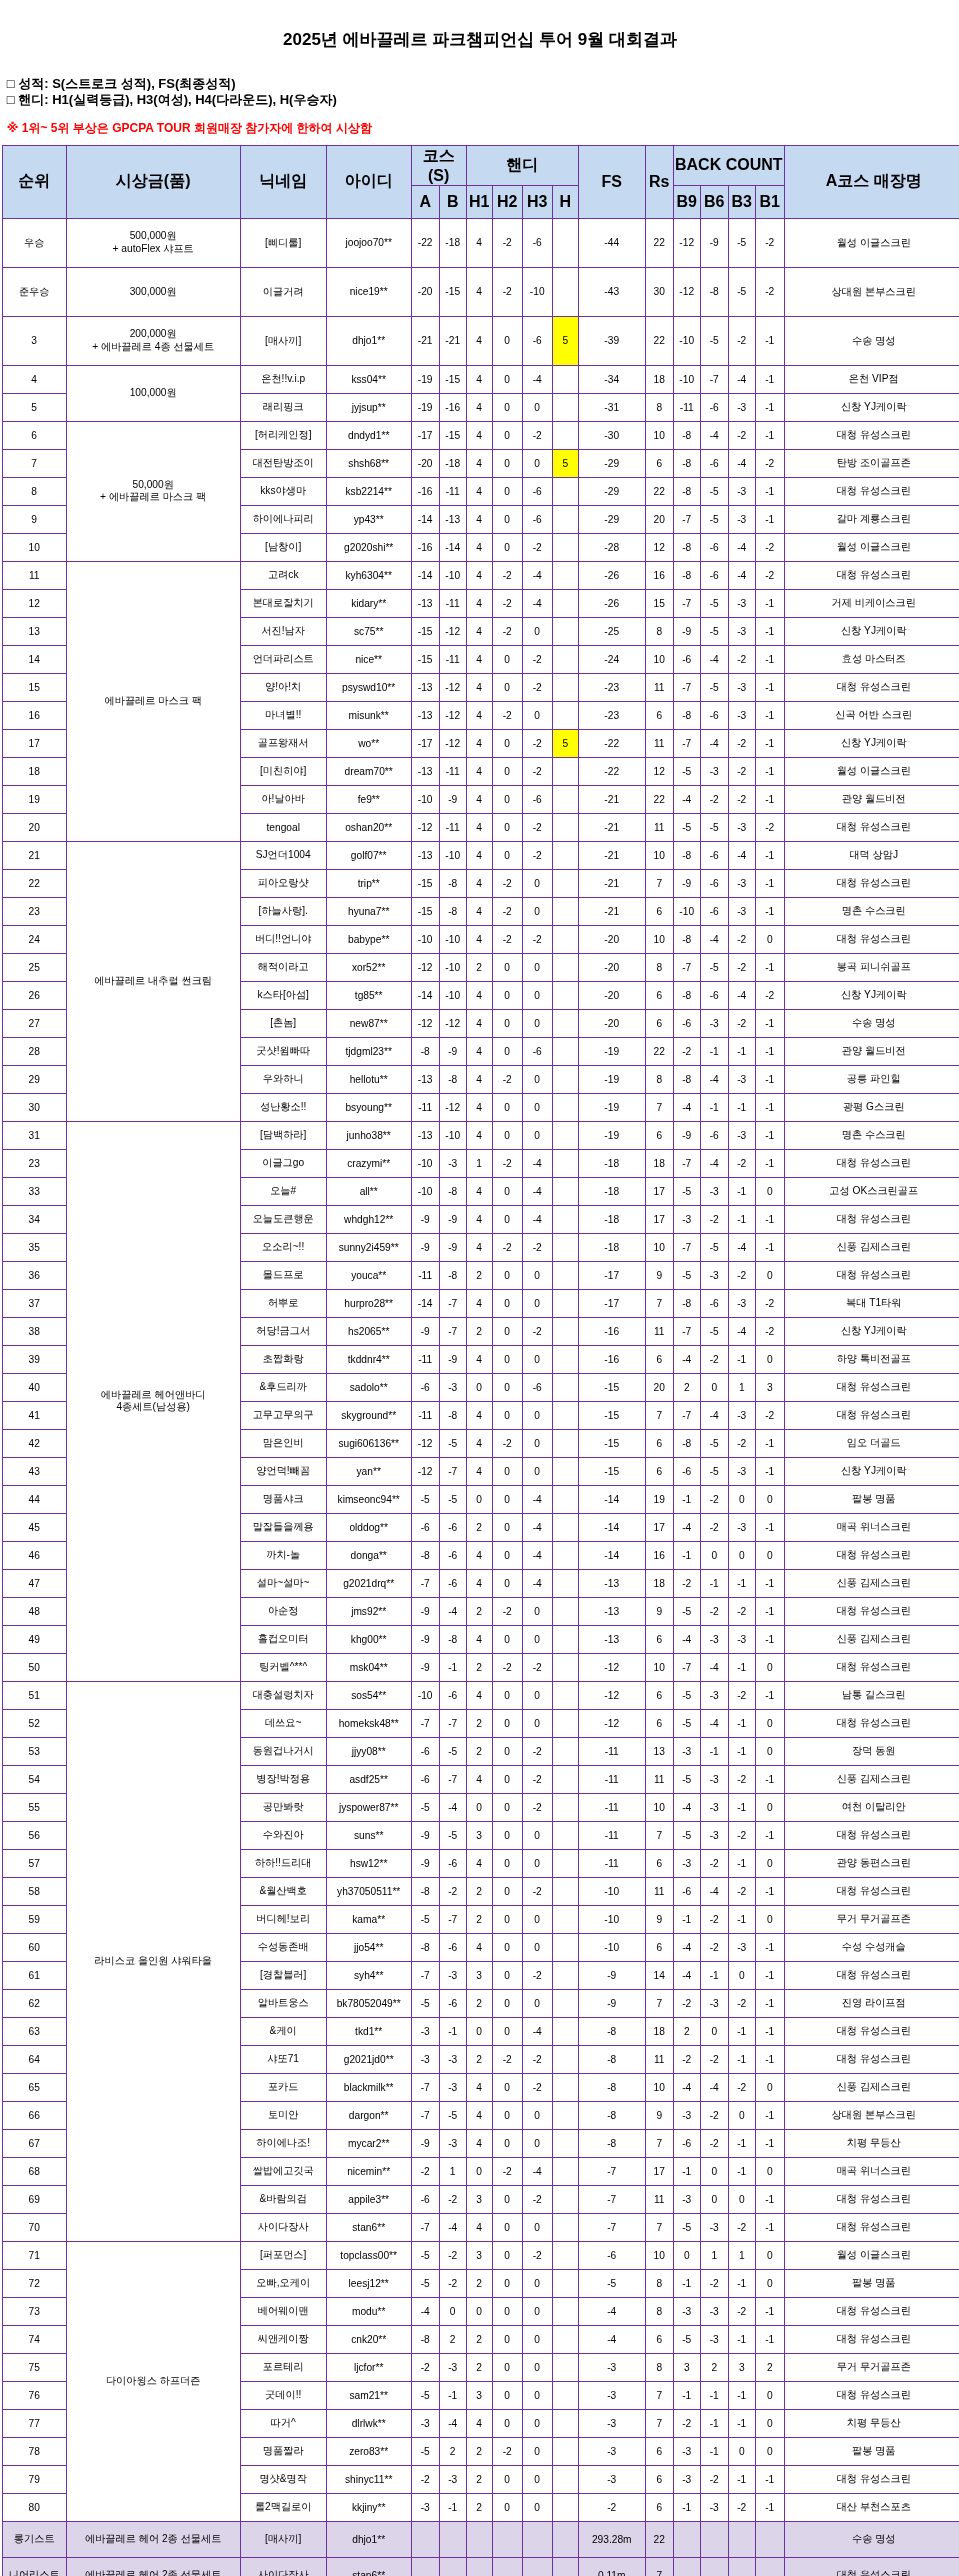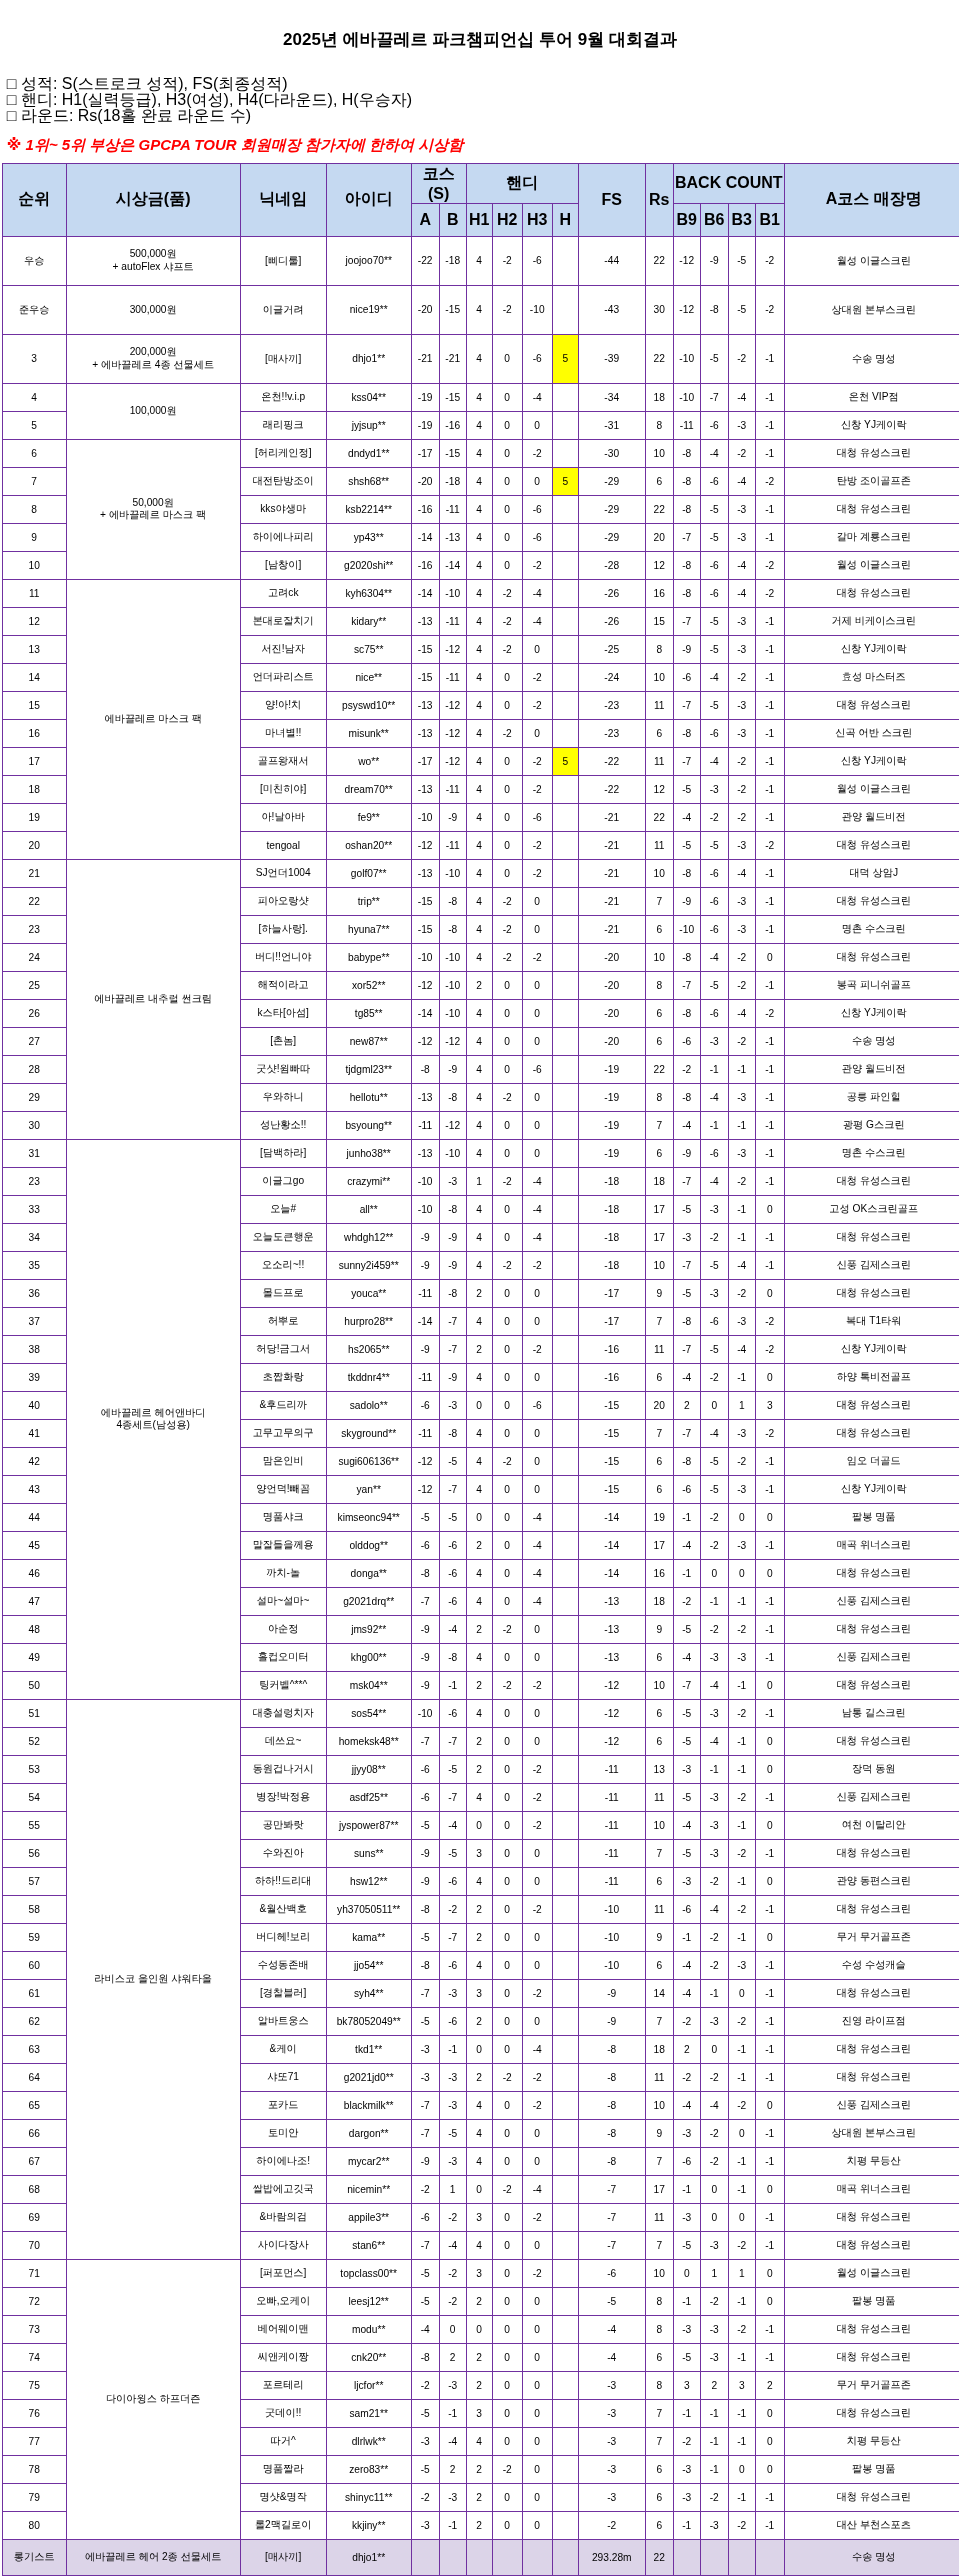--- a/index.html
+++ b/index.html
@@ -5,43 +5,42 @@
   :root{
     --border:#7030A0;
     --headerBg:#C5D9F1;
     --specialBg:#DCD4E8;
     --hl:#FFFF00;
     --note:#FF0000;
   }
   html,body{margin:0;padding:0;background:#fff;}
   body{width:960px;font-family:"Liberation Sans","DejaVu Sans",sans-serif;color:#000;}
   .title{ text-align:center;font-weight:bold;font-size:17px;padding-top:28px;letter-spacing:0px;}
-  .legend{margin:25.4px 0 0 6.8px;font-size:16px;line-height:16px;}
+  .legend{margin:25.4px 0 0 6.8px;font-size:13px;line-height:16px;font-weight:bold;}
   .legend div{white-space:nowrap;}
-  .note{margin:12px 0 7.6px 6.8px;font-size:15px;font-weight:bold;color:var(--note);white-space:nowrap;font-style:italic;}
+  .note{margin:12px 0 7.6px 6.8px;font-size:12px;font-weight:bold;color:var(--note);white-space:nowrap;}
   table{border-collapse:collapse;table-layout:fixed;width:956px;margin-left:1.7px;}
   th,td{border:1.7px solid var(--border);text-align:center;vertical-align:middle;
         font-size:10.2px;padding:0 0.8px;overflow:hidden;}
   thead th{background:var(--headerBg);font-weight:bold;height:32px;font-size:16px;}
   tbody tr{height:28px;}
   tbody tr.tall{height:49px;}
   tbody tr.special{height:36px;}
   tbody tr.special td{background:var(--specialBg);}
   td[data-name="prize-cell"]{white-space:pre-line;line-height:12.7px;}
   td.hl{background:var(--hl);}
 </style>
 </head>
 <body>
 
 <div class="title" data-name="page-title">2025년 에바끌레르 파크챔피언십 투어 9월 대회결과</div>
 
 <div class="legend" data-name="legend">
   <div data-name="legend-line-score">□ 성적: S(스트로크 성적), FS(최종성적)</div>
   <div data-name="legend-line-handicap">□ 핸디: H1(실력등급), H3(여성), H4(다라운드), H(우승자)</div>
-  <div data-name="legend-line-rounds">□ 라운드: Rs(18홀 완료 라운드 수)</div>
 </div>
 
 <div class="note" data-name="prize-note">※ 1위~ 5위 부상은 GPCPA TOUR 회원매장 참가자에 한하여 시상함</div>
 
 <table data-name="results-table">
   <colgroup>
     <col style="width:64px">
       <col style="width:174px">
       <col style="width:86px">
       <col style="width:85px">

